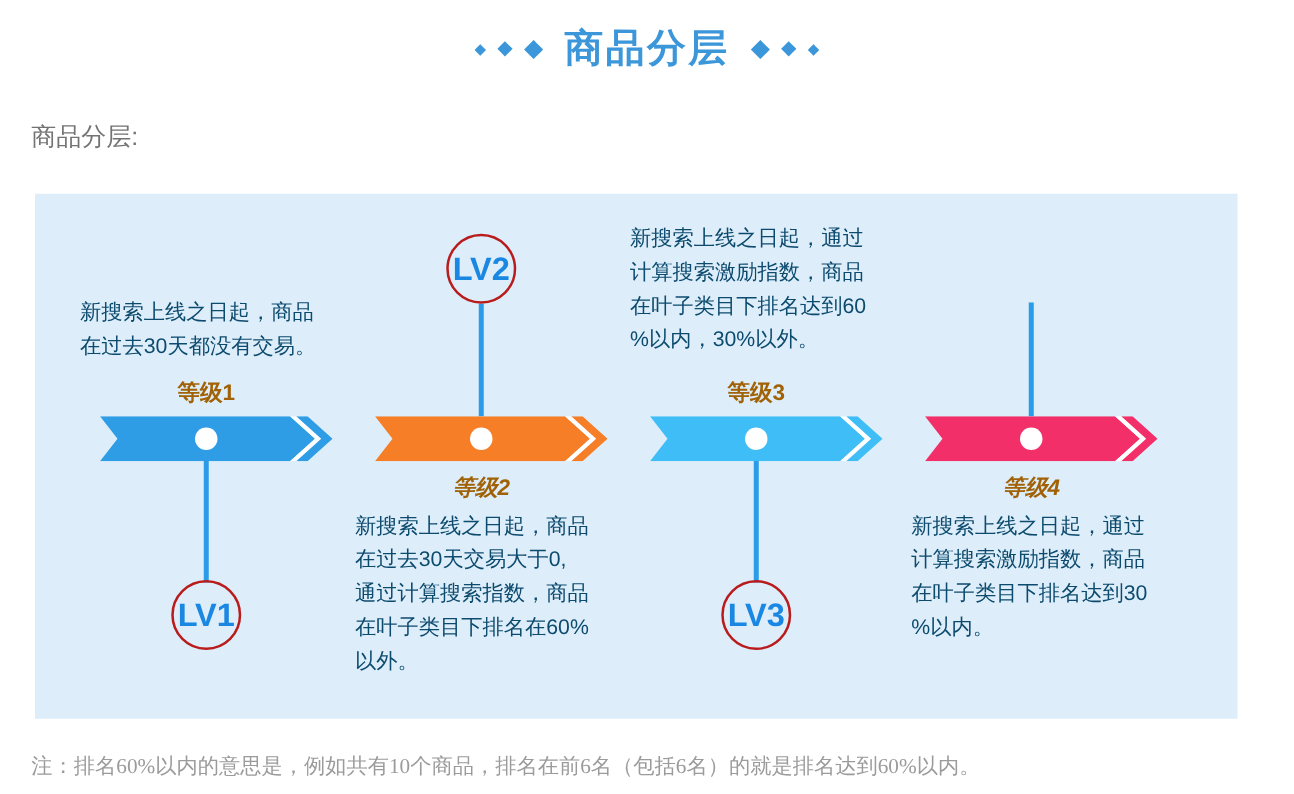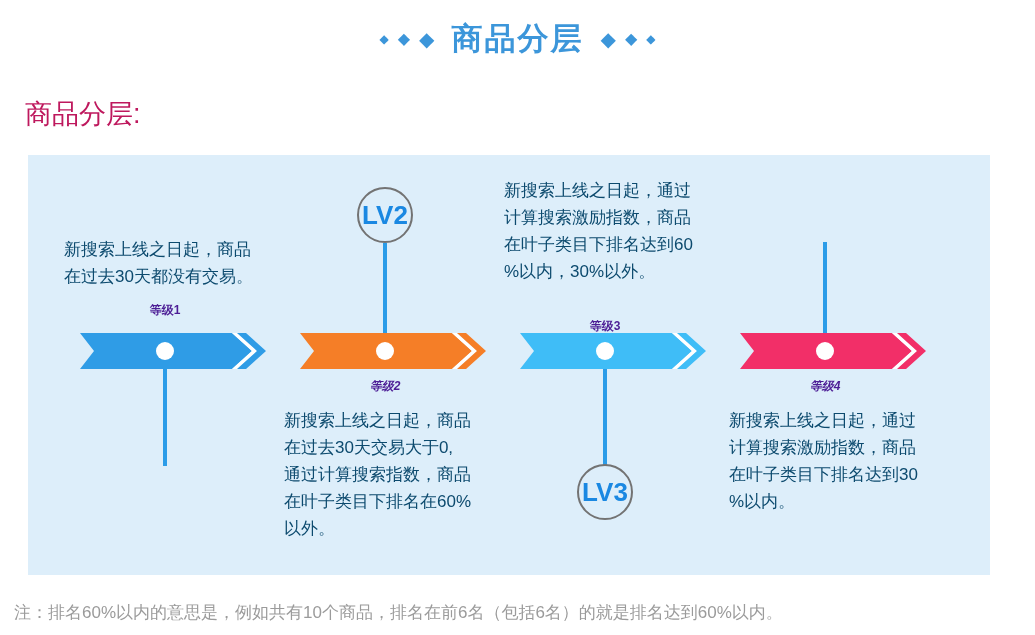--- a/index.html
+++ b/index.html
@@ -32,22 +32,22 @@
   }
   .dia { line-height: 1; color: #3c96da; }
   .dia.sz1 { font-size: 12px; }
   .dia.sz2 { font-size: 16px; }
   .dia.sz3 { font-size: 20px; }
 
   
   .section-heading {
     position: absolute;
     left: 25px; top: 96px;
-    font-size: 27px;
-    color: #be185d;
+    font-size: 20px;
+    color: #737373;
   }
 
   
   .panel {
     position: absolute;
     left: 28px; top: 155px;
     width: 962px; height: 420px;
     background: #ddeefa;
   }
 
@@ -62,27 +62,27 @@
   .d1 { left: 64px;  top: 236px; width: 240px; }
   .d2 { left: 284px; top: 407px; width: 240px; }
   .d3 { left: 504px; top: 177px; width: 245px; }
   .d4 { left: 729px; top: 407px; width: 240px; }
 
   
   .tier {
     position: absolute;
     width: 190px;
     text-align: center;
-    font-size: 12px;
+    font-size: 18px;
     font-weight: bold;
-    color: #4c1d95;
+    color: #a16207;
   }
   .t1 { left: 70px;  top: 302px; }
   .t2 { left: 290px; top: 378px; font-style: italic; }
-  .t3 { left: 510px; top: 302px; margin-top: 16px; }
+  .t3 { left: 510px; top: 302px; }
   .t4 { left: 730px; top: 378px; font-style: italic; }
 
   
   .connector {
     position: absolute;
     width: 4px;
     background: #2b9ce8;
   }
   .c1 { left: 163px; top: 367px; height: 99px; }
   .c2 { left: 383px; top: 243px; height: 90px; }
@@ -98,42 +98,43 @@
   }
   .a1 { left: 80px; }
   .a2 { left: 300px; }
   .a3 { left: 520px; }
   .a4 { left: 740px; }
 
   
   .badge {
     position: absolute;
     width: 56px; height: 56px;
-    border: 2px solid #737373;
+    border: 2px solid #b91c1c;
     border-radius: 50%;
     display: flex;
     align-items: center;
     justify-content: center;
     font-size: 26px;
     font-weight: bold;
     color: #1a88e2;
     letter-spacing: 0px;
   }
   .b1 { left: 137px; top: 464px; }
   .b2 { left: 357px; top: 187px; }
   .b3 { left: 577px; top: 464px; }
   .b4 { left: 797px; top: 186px; }
 
   
   .note {
     position: absolute;
-    left: 14px; top: 601px;
+    left: 25px; top: 601px;
     width: 1000px;
     font-size: 17px;
     color: #9b9b9b;
+    font-family: Liberation Serif, serif;
   }
 </style>
 </head>
 <body>
 
 <div class="page">
 
   <div class="title-row">
     <span class="dia sz1">◆</span>
     <span class="dia sz2">◆</span>
@@ -195,18 +196,19 @@
     <circle cx="85" cy="18" r="9" fill="#ffffff"></circle>
   </svg>
 
   <svg class="arrow a4" viewBox="0 0 190 36">
     <polygon points="0,0 152,0 172,18 152,36 0,36 14,18" fill="#f22f68"></polygon>
     <polygon fill="#ffffff" points="152,0 157,0 177,18 157,36 152,36 172,18"></polygon>
     <polygon points="157,0 166,0 186,18 166,36 157,36 177,18" fill="#f22f68"></polygon>
     <circle cx="85" cy="18" r="9" fill="#ffffff"></circle>
   </svg>
 
+  <div class="badge b1">LV1</div>
   <div class="badge b2">LV2</div>
   <div class="badge b3">LV3</div>
 
   <div class="note">注：排名60%以内的意思是，例如共有10个商品，排名在前6名（包括6名）的就是排名达到60%以内。</div>
 
 </div>
 
 </body></html>

